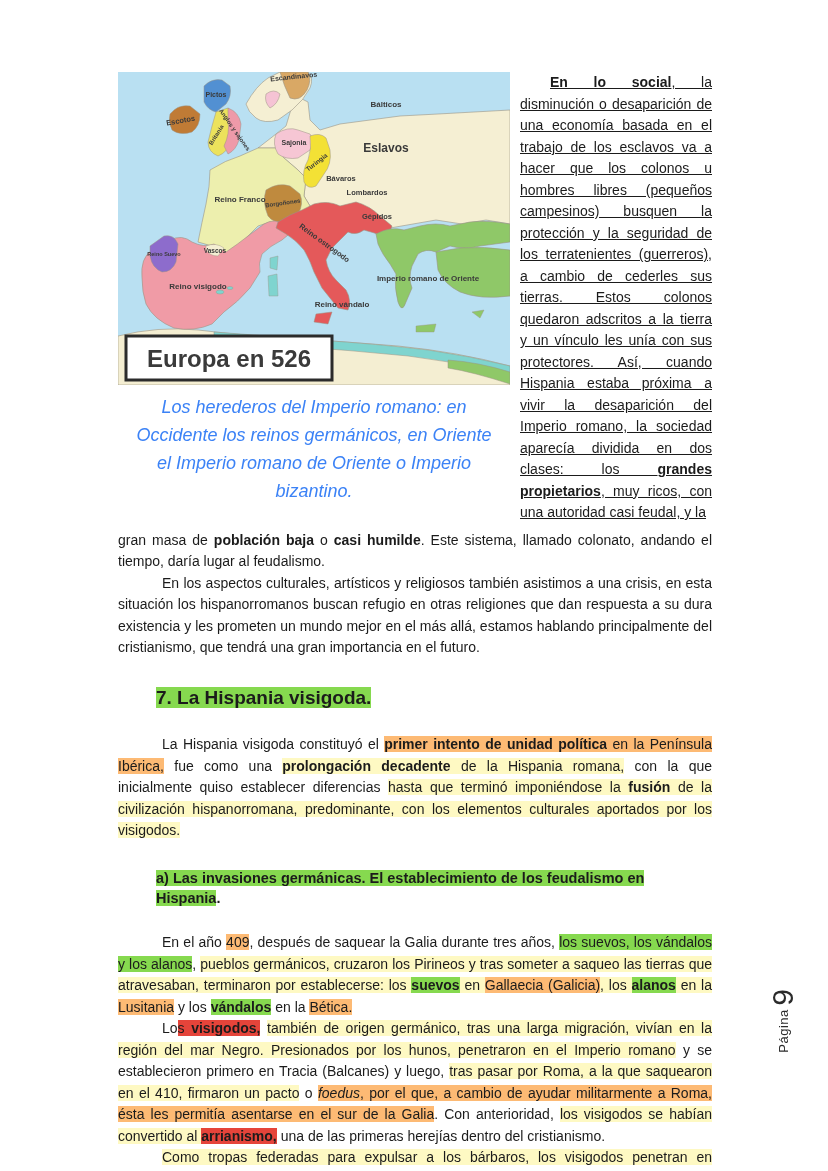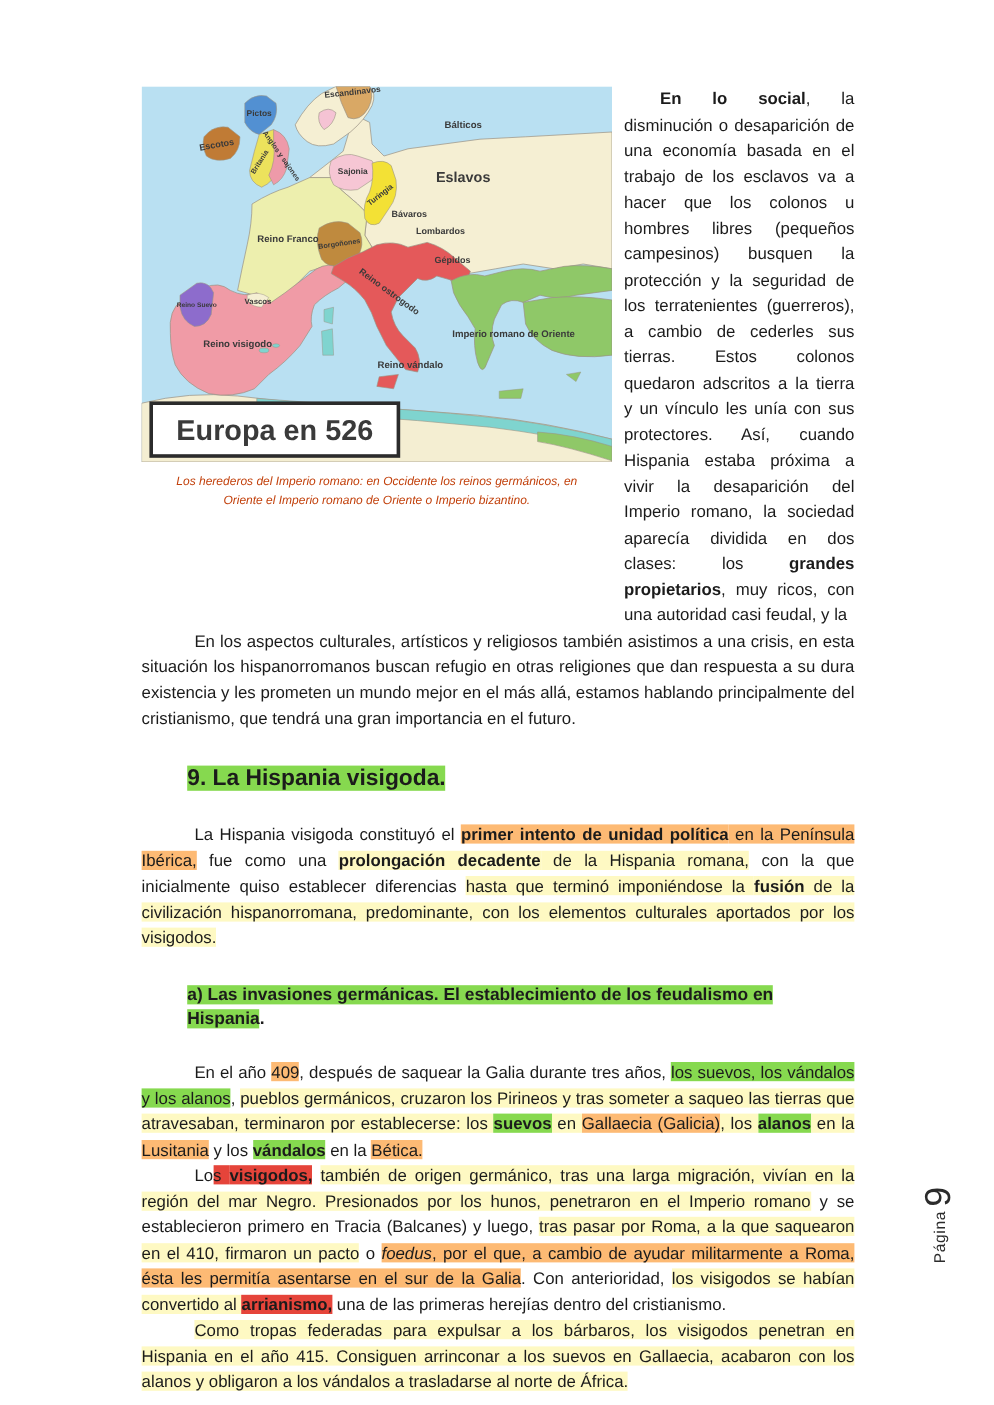--- a/index.html
+++ b/index.html
@@ -5,25 +5,25 @@
   html,body{margin:0;padding:0;}
   body{
     width:828px;height:1171px;background:#ffffff;position:relative;
     font-family:"Liberation Sans", sans-serif;color:#1b1b1b;overflow:hidden;
   }
   .content{position:absolute;left:118px;top:72px;width:594px;}
   .top-block{display:flex;gap:10px;align-items:flex-start;}
   .map-col{width:392px;flex:0 0 392px;}
   .map-frame{width:392px;height:313px;display:block;}
   .caption{
-    margin-top:9px;padding:0 14px;font-size:10px;font-style:italic;
-    text-align:center;line-height:1.55;color:#c2410c;
+    margin-top:9px;padding:0 14px;font-size:18px;font-style:italic;
+    text-align:center;line-height:1.55;color:#3b82f6;
   }
   .right-col{flex:1;font-size:14px;line-height:21.5px;text-align:justify;}
-  .right-col p{margin:0;text-indent:30px;}
+  .right-col p{margin:0;text-indent:30px;text-decoration:underline;}
   .body-text{font-size:14px;line-height:21.5px;text-align:justify;margin:0;}
   .indent{text-indent:44px;}
   .mt-s{margin-top:6px;}
   .h2{
     margin:26px 0 24px 38px;font-size:19px;font-weight:bold;line-height:1.35;
     text-align:left;
   }
   .h3{
     margin:26px 0 24px 38px;font-size:14.5px;font-weight:bold;line-height:1.4;
     text-align:left;
@@ -117,23 +117,24 @@
         <text x="111" y="295" font-size="24" text-anchor="middle" fill="#111">Europa en 526</text>
       </svg>
       <div class="caption">Los herederos del Imperio romano: en Occidente los reinos germánicos, en Oriente el Imperio romano de Oriente o Imperio bizantino.</div>
     </div>
 
     <div class="right-col">
       <p><span class="b">En lo social</span><span>, la disminución o desaparición de una economía basada en el trabajo de los esclavos va a hacer que los colonos u hombres libres (pequeños campesinos) busquen la protección y la seguridad de los terratenientes (guerreros), a cambio de cederles sus tierras. Estos colonos quedaron adscritos a la tierra y un vínculo les unía con sus protectores. Así, cuando Hispania estaba próxima a vivir la desaparición del Imperio romano, la sociedad aparecía dividida en dos clases: los </span><span class="b">grandes propietarios</span><span>, muy ricos, con una autoridad casi feudal, y la</span></p>
     </div>
   </div>
 
+  <p class="body-text mt-s"><span>gran masa de </span><span class="b">población baja</span><span> o </span><span class="b">casi humilde</span><span>. Este sistema, llamado colonato, andando el tiempo, daría lugar al feudalismo.</span></p>
   <p class="body-text indent"><span>En los aspectos culturales, artísticos y religiosos también asistimos a una crisis, en esta situación los hispanorromanos buscan refugio en otras religiones que dan respuesta a su dura existencia y les prometen un mundo mejor en el más allá, estamos hablando principalmente del cristianismo, que tendrá una gran importancia en el futuro.</span></p>
 
-  <div class="h2"><span class="b hl-g">9. La Hispania visigoda.</span></div>
+  <div class="h2"><span class="b hl-g">7. La Hispania visigoda.</span></div>
 
   <p class="body-text indent"><span>La Hispania visigoda constituyó el </span><span class="b hl-y">primer intento de unidad política</span><span class="hl-y"> en la Península Ibérica,</span><span> fue como una </span><span class="b hl-c">prolongación decadente</span><span class="hl-c"> de la Hispania romana,</span><span> con la que inicialmente quiso establecer diferencias </span><span class="hl-c">hasta que terminó imponiéndose la </span><span class="b hl-c">fusión</span><span class="hl-c"> de la civilización hispanorromana, predominante, con los elementos culturales aportados por los visigodos.</span></p>
 
   <div class="h3"><span class="b hl-g">a) Las invasiones germánicas. El establecimiento de los feudalismo en Hispania</span><span class="b">.</span></div>
 
   <p class="body-text indent"><span>En el año </span><span class="hl-y">409</span><span>, después de saquear la Galia durante tres años, </span><span class="hl-g">los suevos, los vándalos y los alanos</span><span>, </span><span class="hl-c">pueblos germánicos, cruzaron los Pirineos y tras someter a saqueo las tierras que atravesaban, terminaron por establecerse: los </span><span class="b hl-g">suevos</span><span class="hl-c"> en </span><span class="hl-y">Gallaecia (Galicia)</span><span class="hl-c">, los </span><span class="b hl-g">alanos</span><span class="hl-c"> en la </span><span class="hl-y">Lusitania</span><span> y los </span><span class="b hl-g">vándalos</span><span> en la </span><span class="hl-y">Bética.</span></p>
   <p class="body-text indent"><span>Lo</span><span class="hl-r">s </span><span class="b hl-r">visigodos,</span><span> </span><span class="hl-c">también de origen germánico, tras una larga migración, vivían en la región del mar Negro. Presionados por los hunos, penetraron en el Imperio romano</span><span> y se establecieron primero en Tracia (Balcanes) y luego, </span><span class="hl-c">tras pasar por Roma, a la que saquearon en el 410, firmaron un pacto</span><span> o </span><span class="i hl-y">foedus</span><span class="hl-y">, por el que, a cambio de ayudar militarmente a Roma, ésta les permitía asentarse en el sur de la Galia</span><span>. Con anterioridad, </span><span class="hl-c">los visigodos se habían convertido al </span><span class="b hl-r">arrianismo,</span><span> una de las primeras herejías dentro del cristianismo.</span></p>
   <p class="body-text indent"><span class="hl-c">Como tropas federadas para expulsar a los bárbaros, los visigodos penetran en Hispania en el año 415. Consiguen arrinconar a los suevos en Gallaecia, acabaron con los alanos y obligaron a los vándalos a trasladarse al norte de África.</span></p>
 
 </div>

